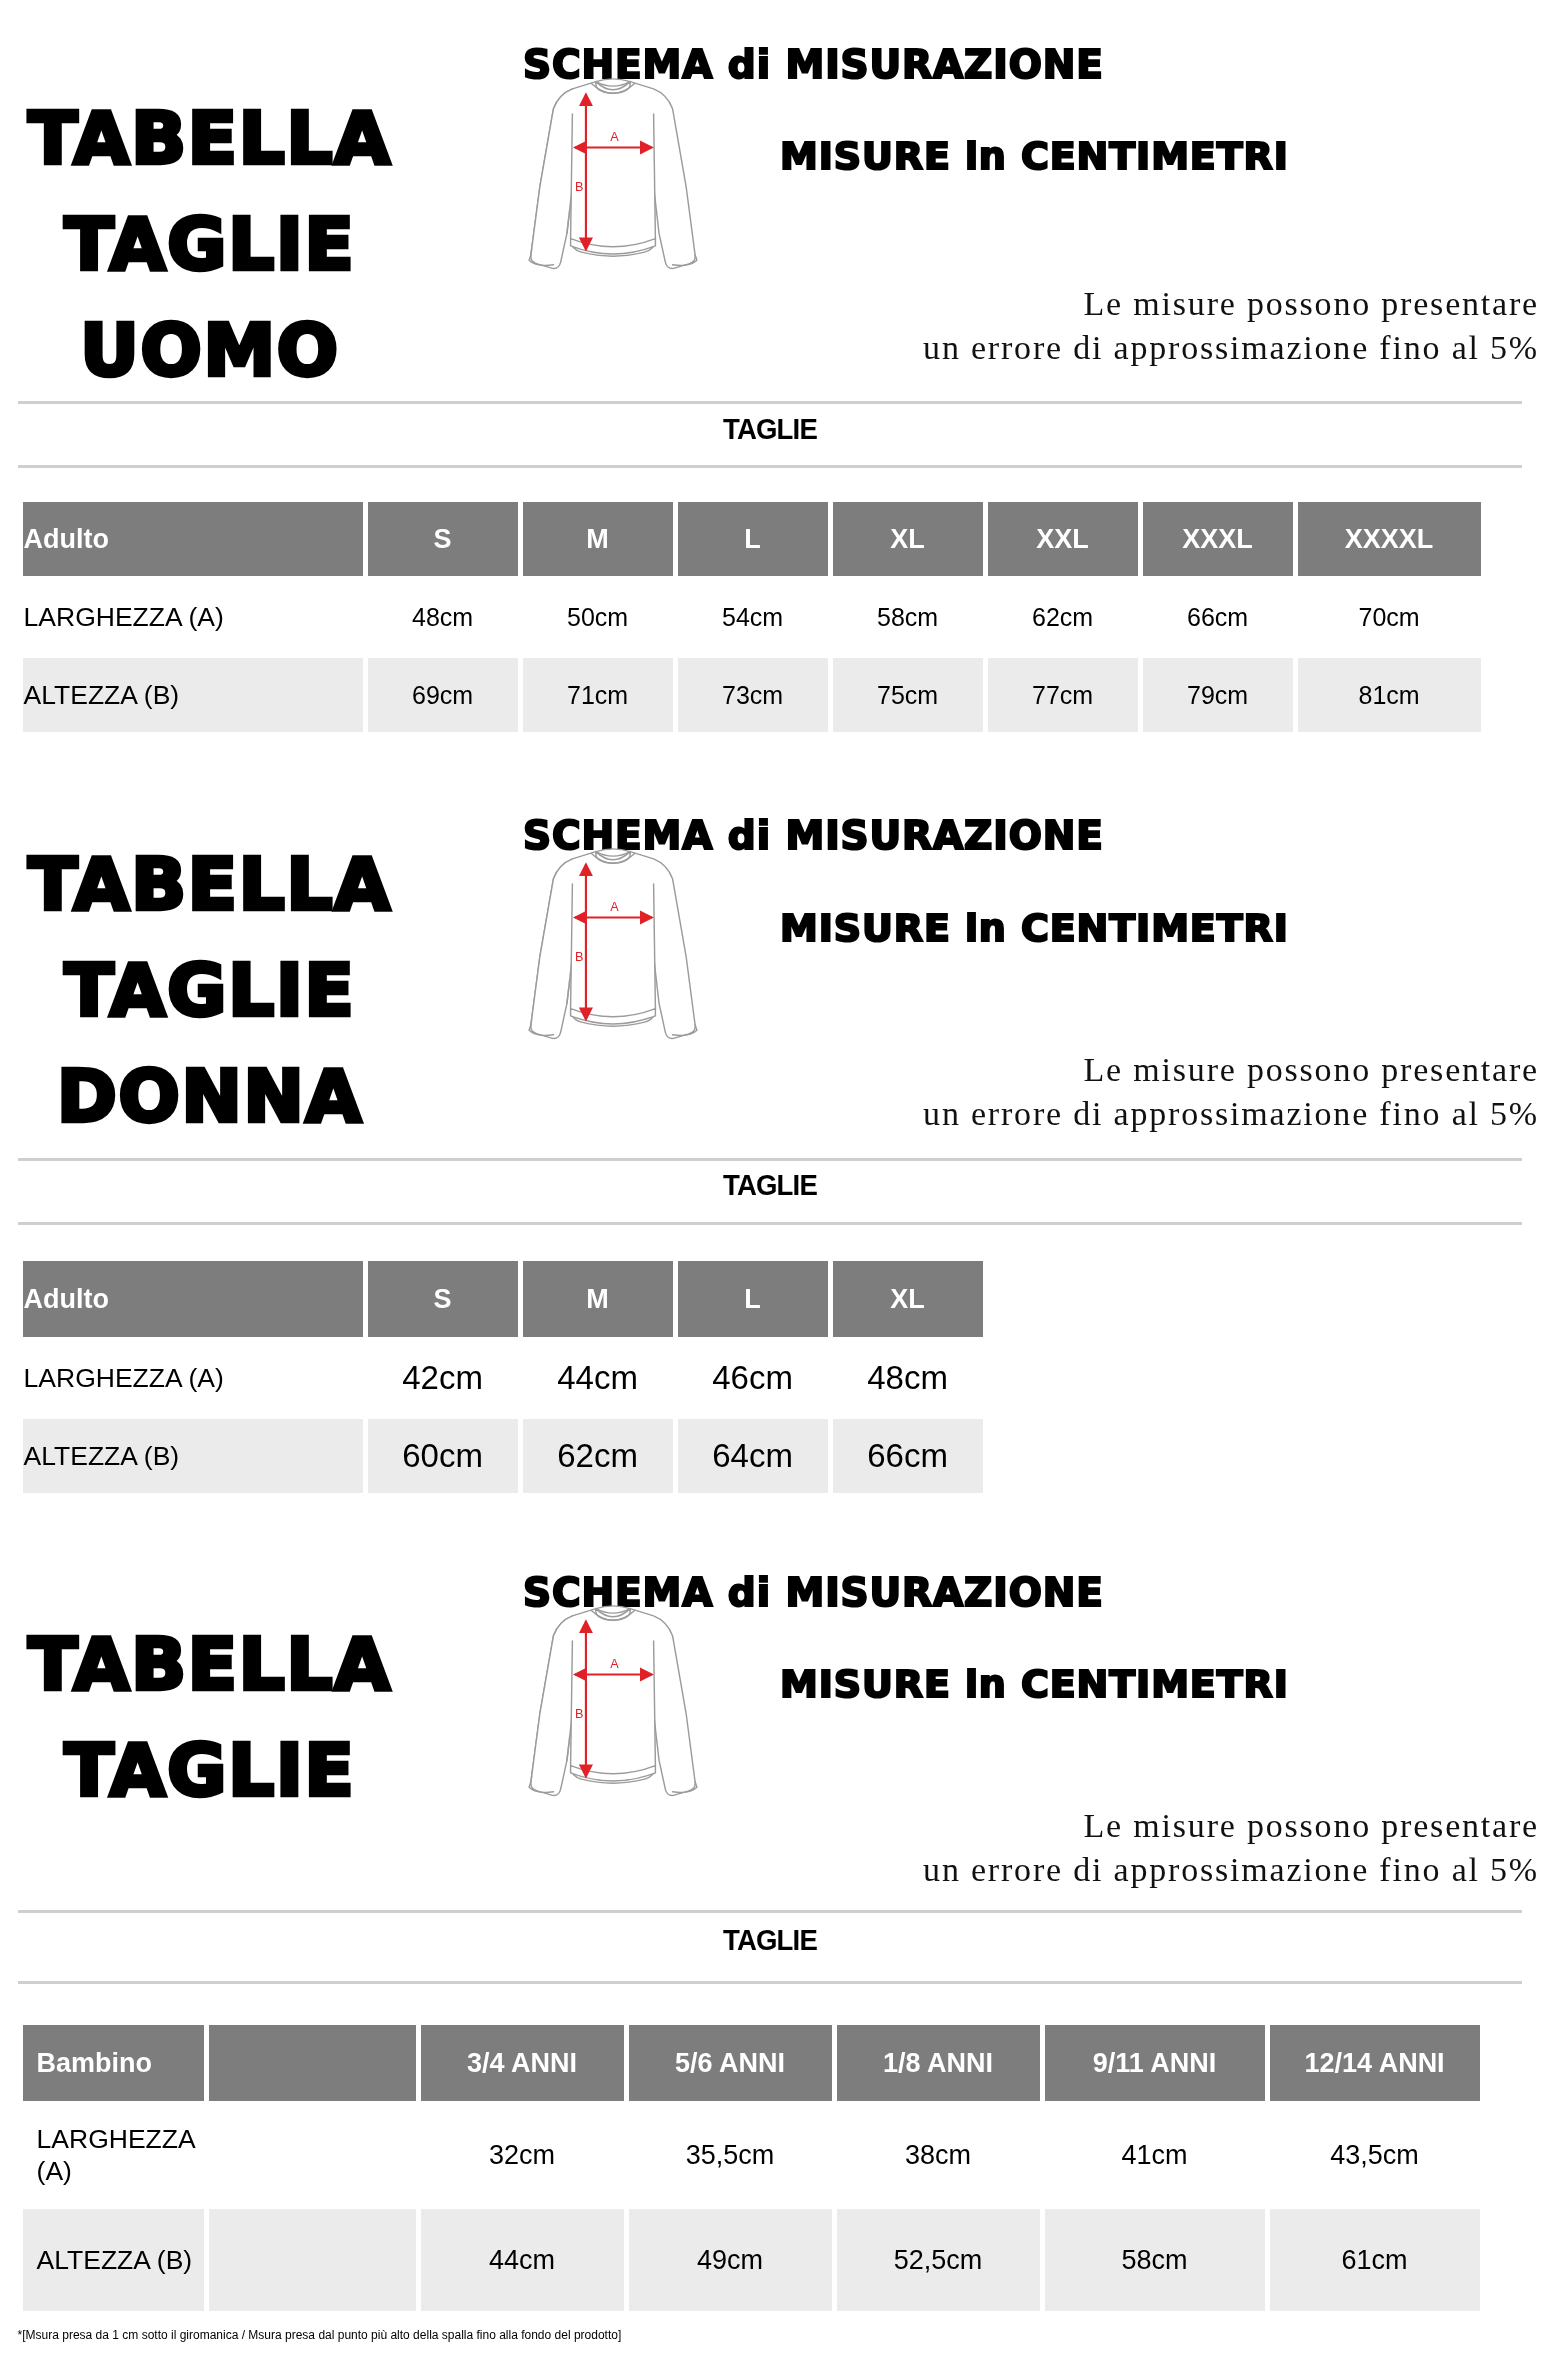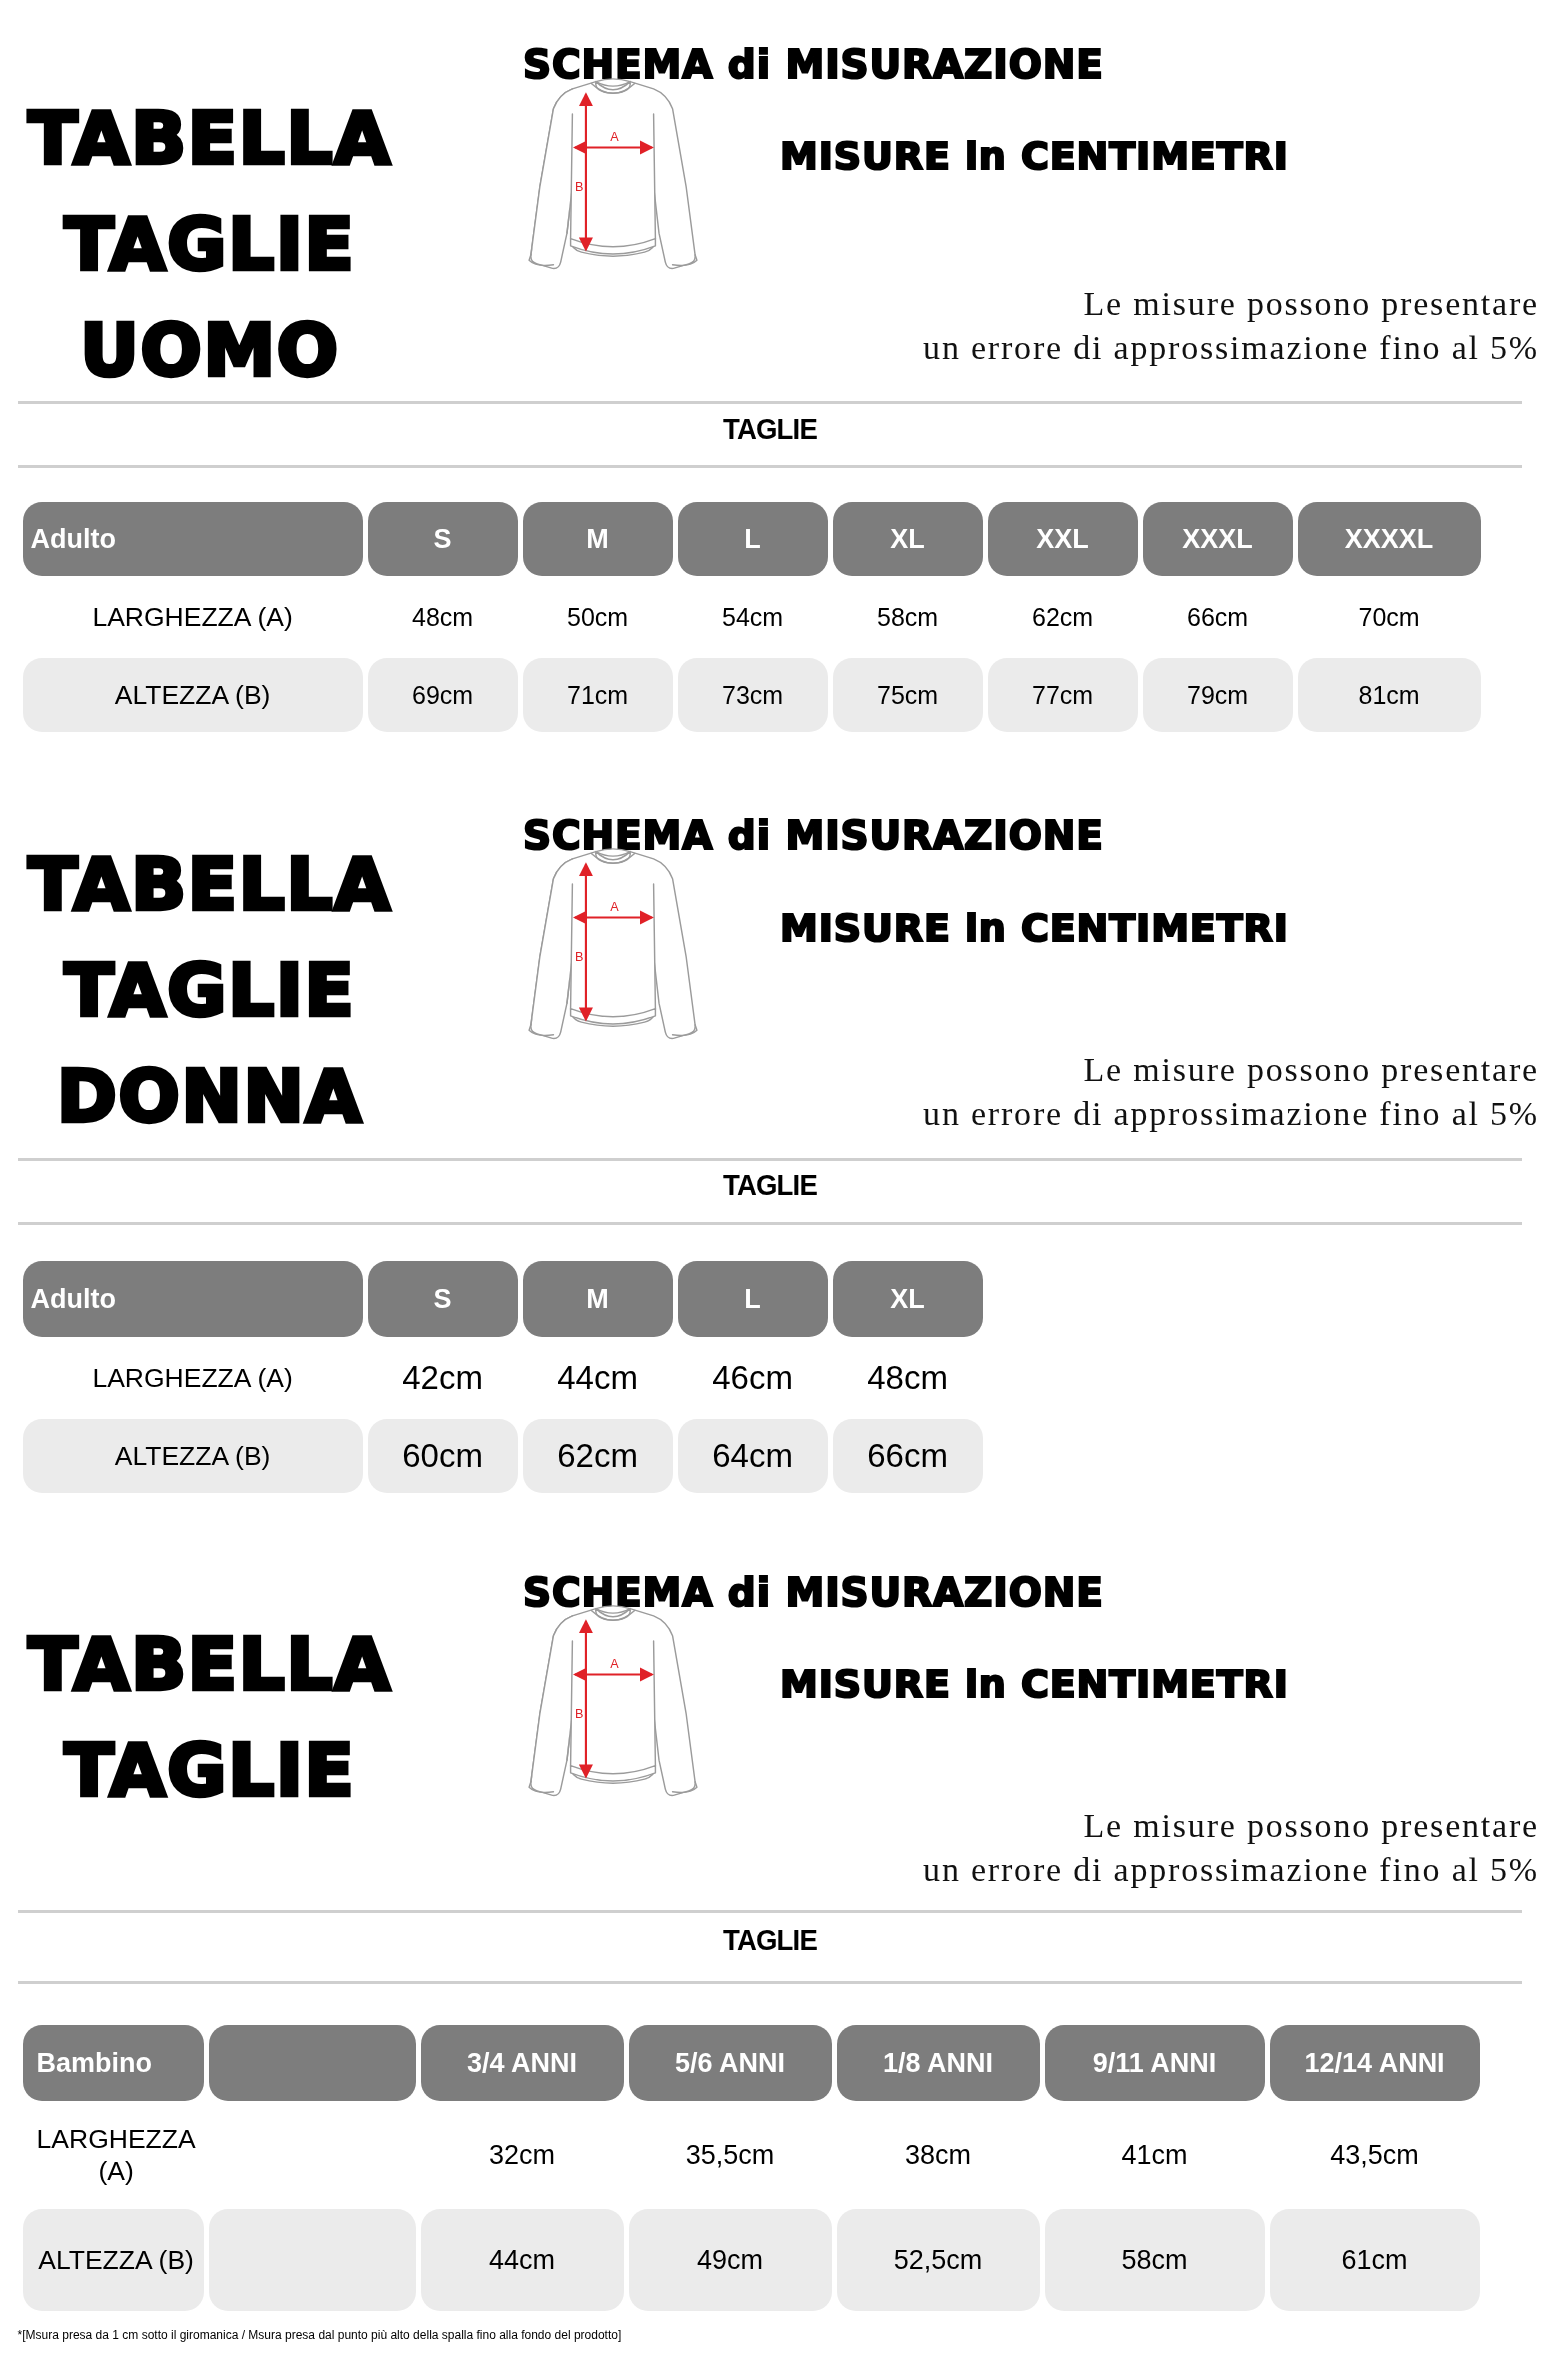--- a/index.html
+++ b/index.html
@@ -59,28 +59,28 @@
 
   
   .shirt{position:absolute;left:507px;width:212px;height:203px;}
 
   
   table.size-table{
     position:absolute;left:17.6px;
     border-collapse:separate;border-spacing:5.3px 2.6px;
     table-layout:fixed;
   }
-  table.size-table td{padding:8px;vertical-align:middle;overflow:hidden;border-radius:19px;}
+  table.size-table td{padding:1px;vertical-align:middle;overflow:hidden;}
   td.hcell{
     background:#7d7d7d;color:#fff;
     font-weight:bold;font-size:27px;
     text-align:center;
   }
   td.hfirst{text-align:left;padding-left:19.4px;}
-  td.rlabel{font-size:26.5px;text-align:center;padding-left:19.4px;background:#fff;line-height:32px;}
+  td.rlabel{font-size:26.5px;text-align:left;padding-left:19.4px;background:#fff;line-height:32px;}
   td.val{text-align:center;background:#fff;}
   tr.altr td{background:#ebebeb;}
   .t-uomo td.val{font-size:25px;}
   .t-donna td.val{font-size:33px;}
   .t-bambini td.val{font-size:27px;}
 
   .footnote{
     position:absolute;left:17.6px;top:2328px;
     font-size:12px;letter-spacing:0;
     white-space:nowrap;

